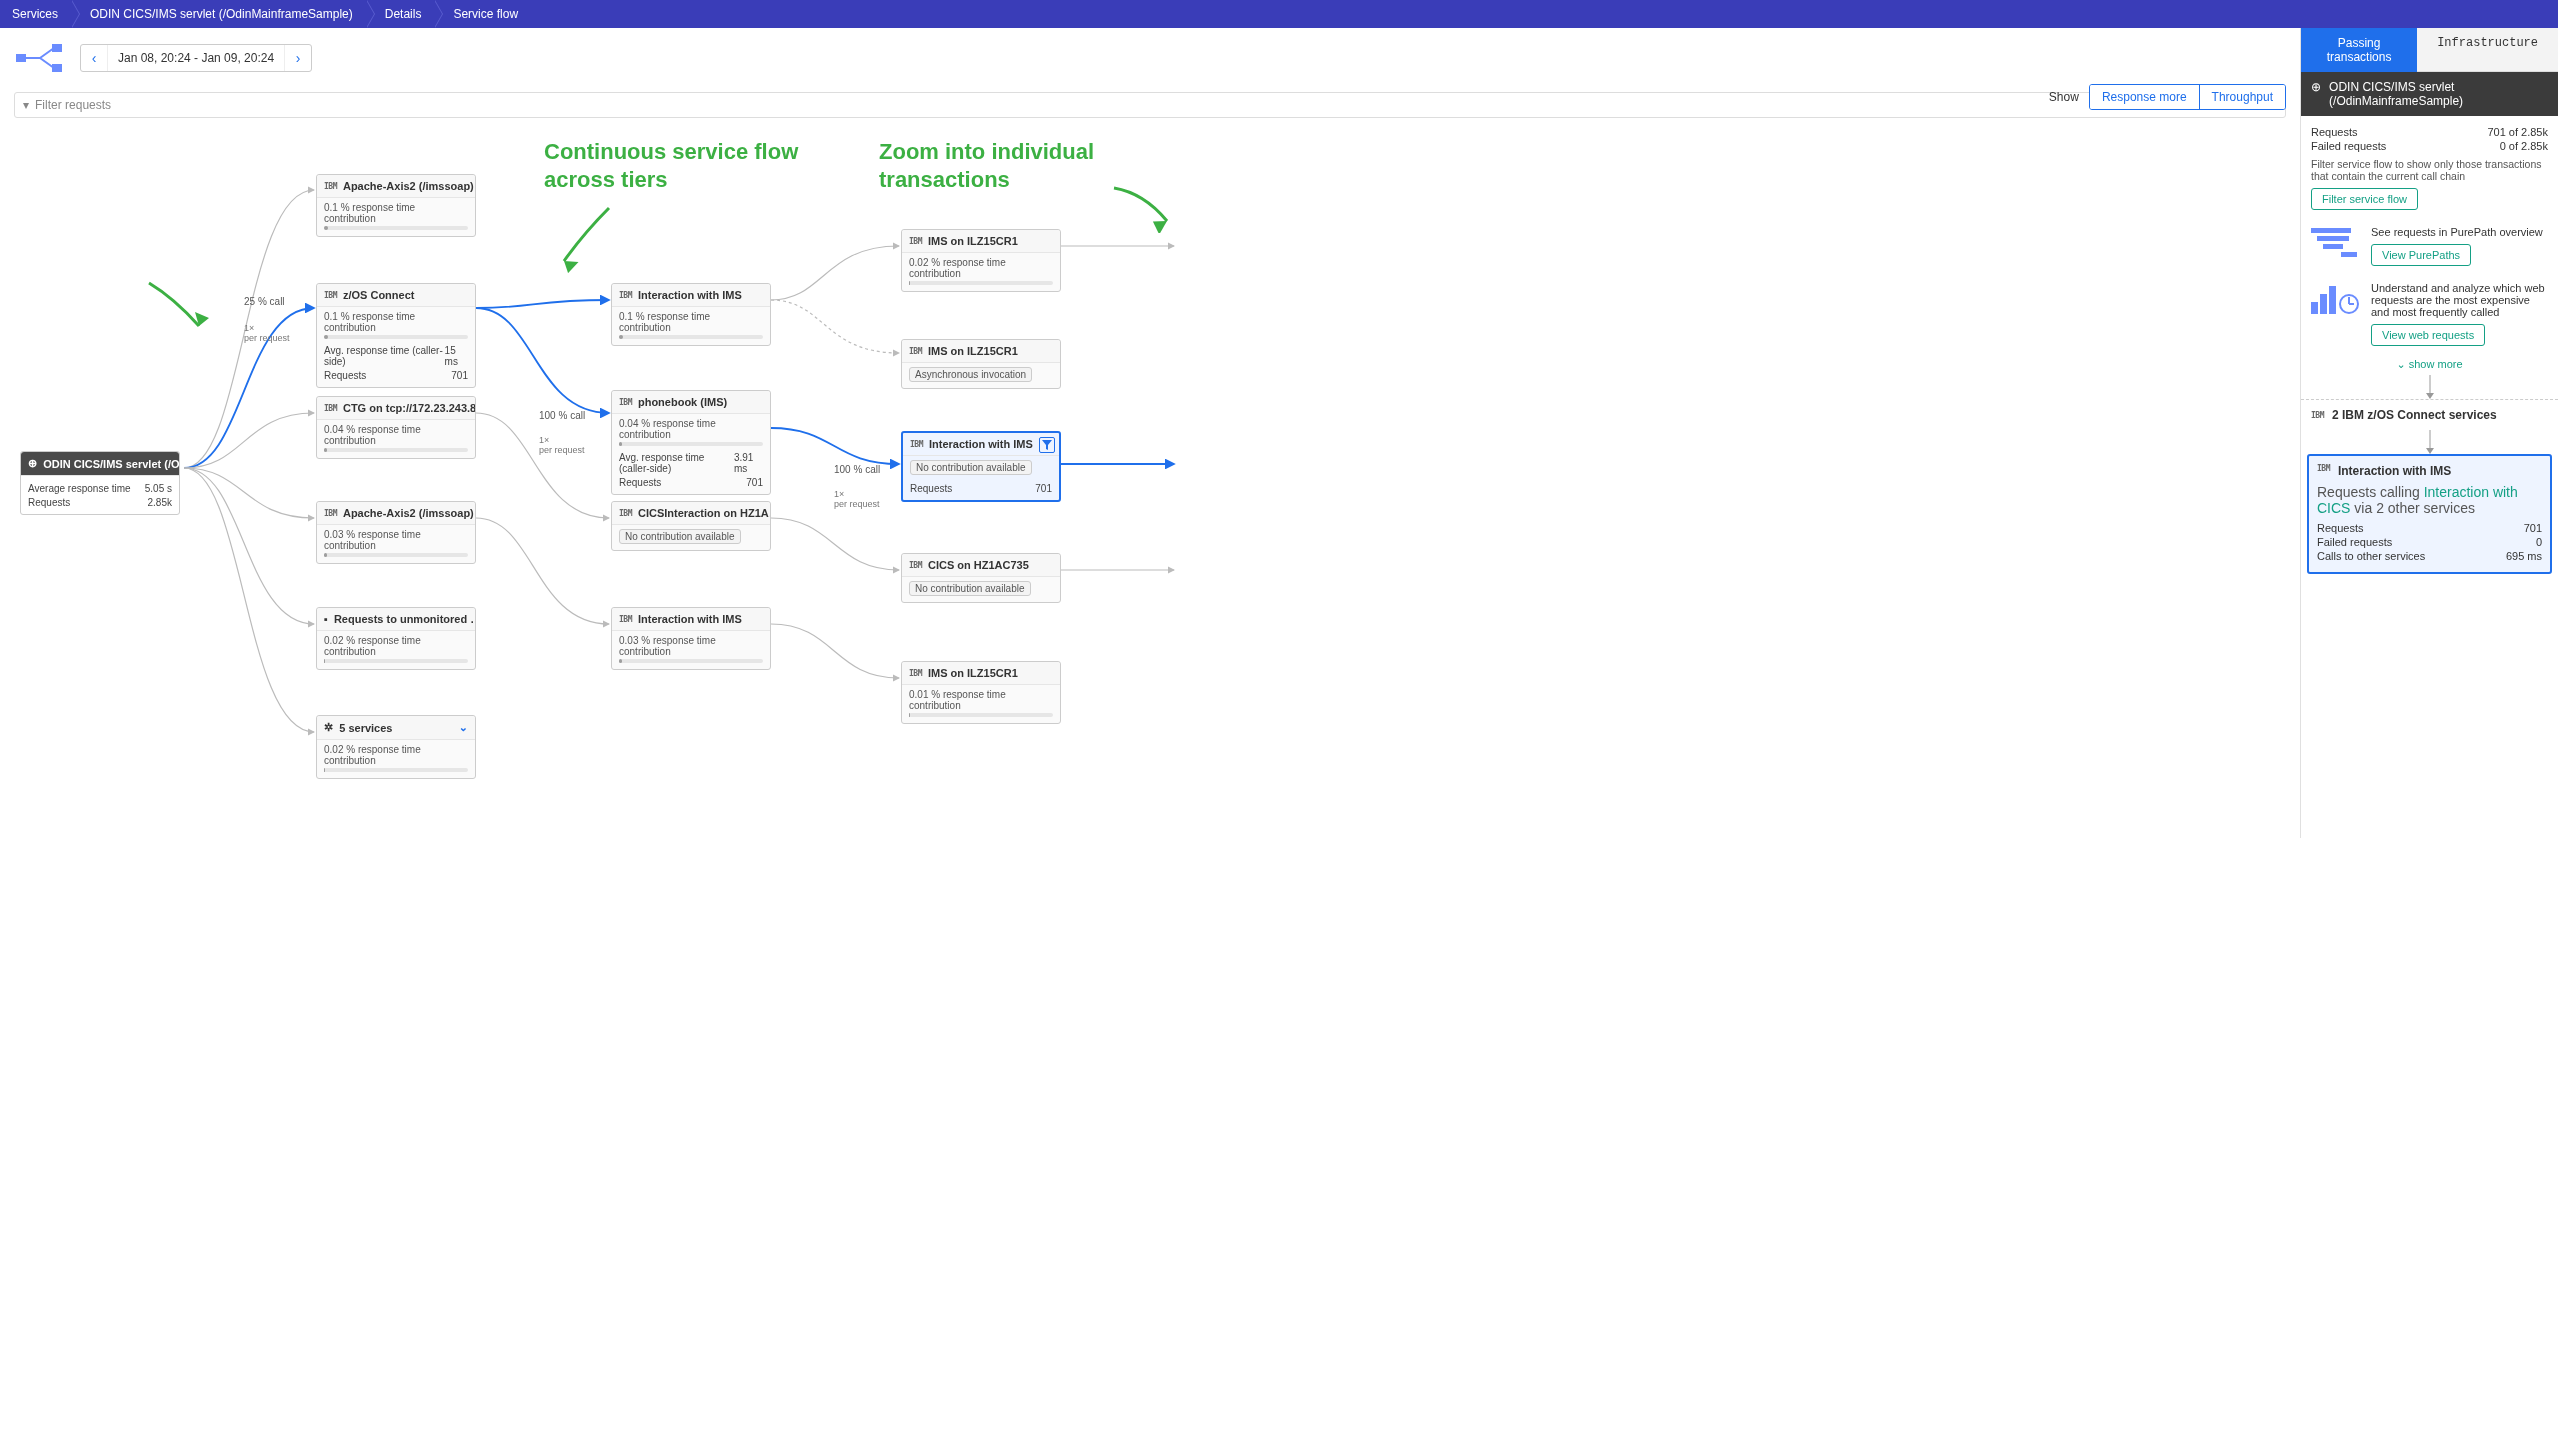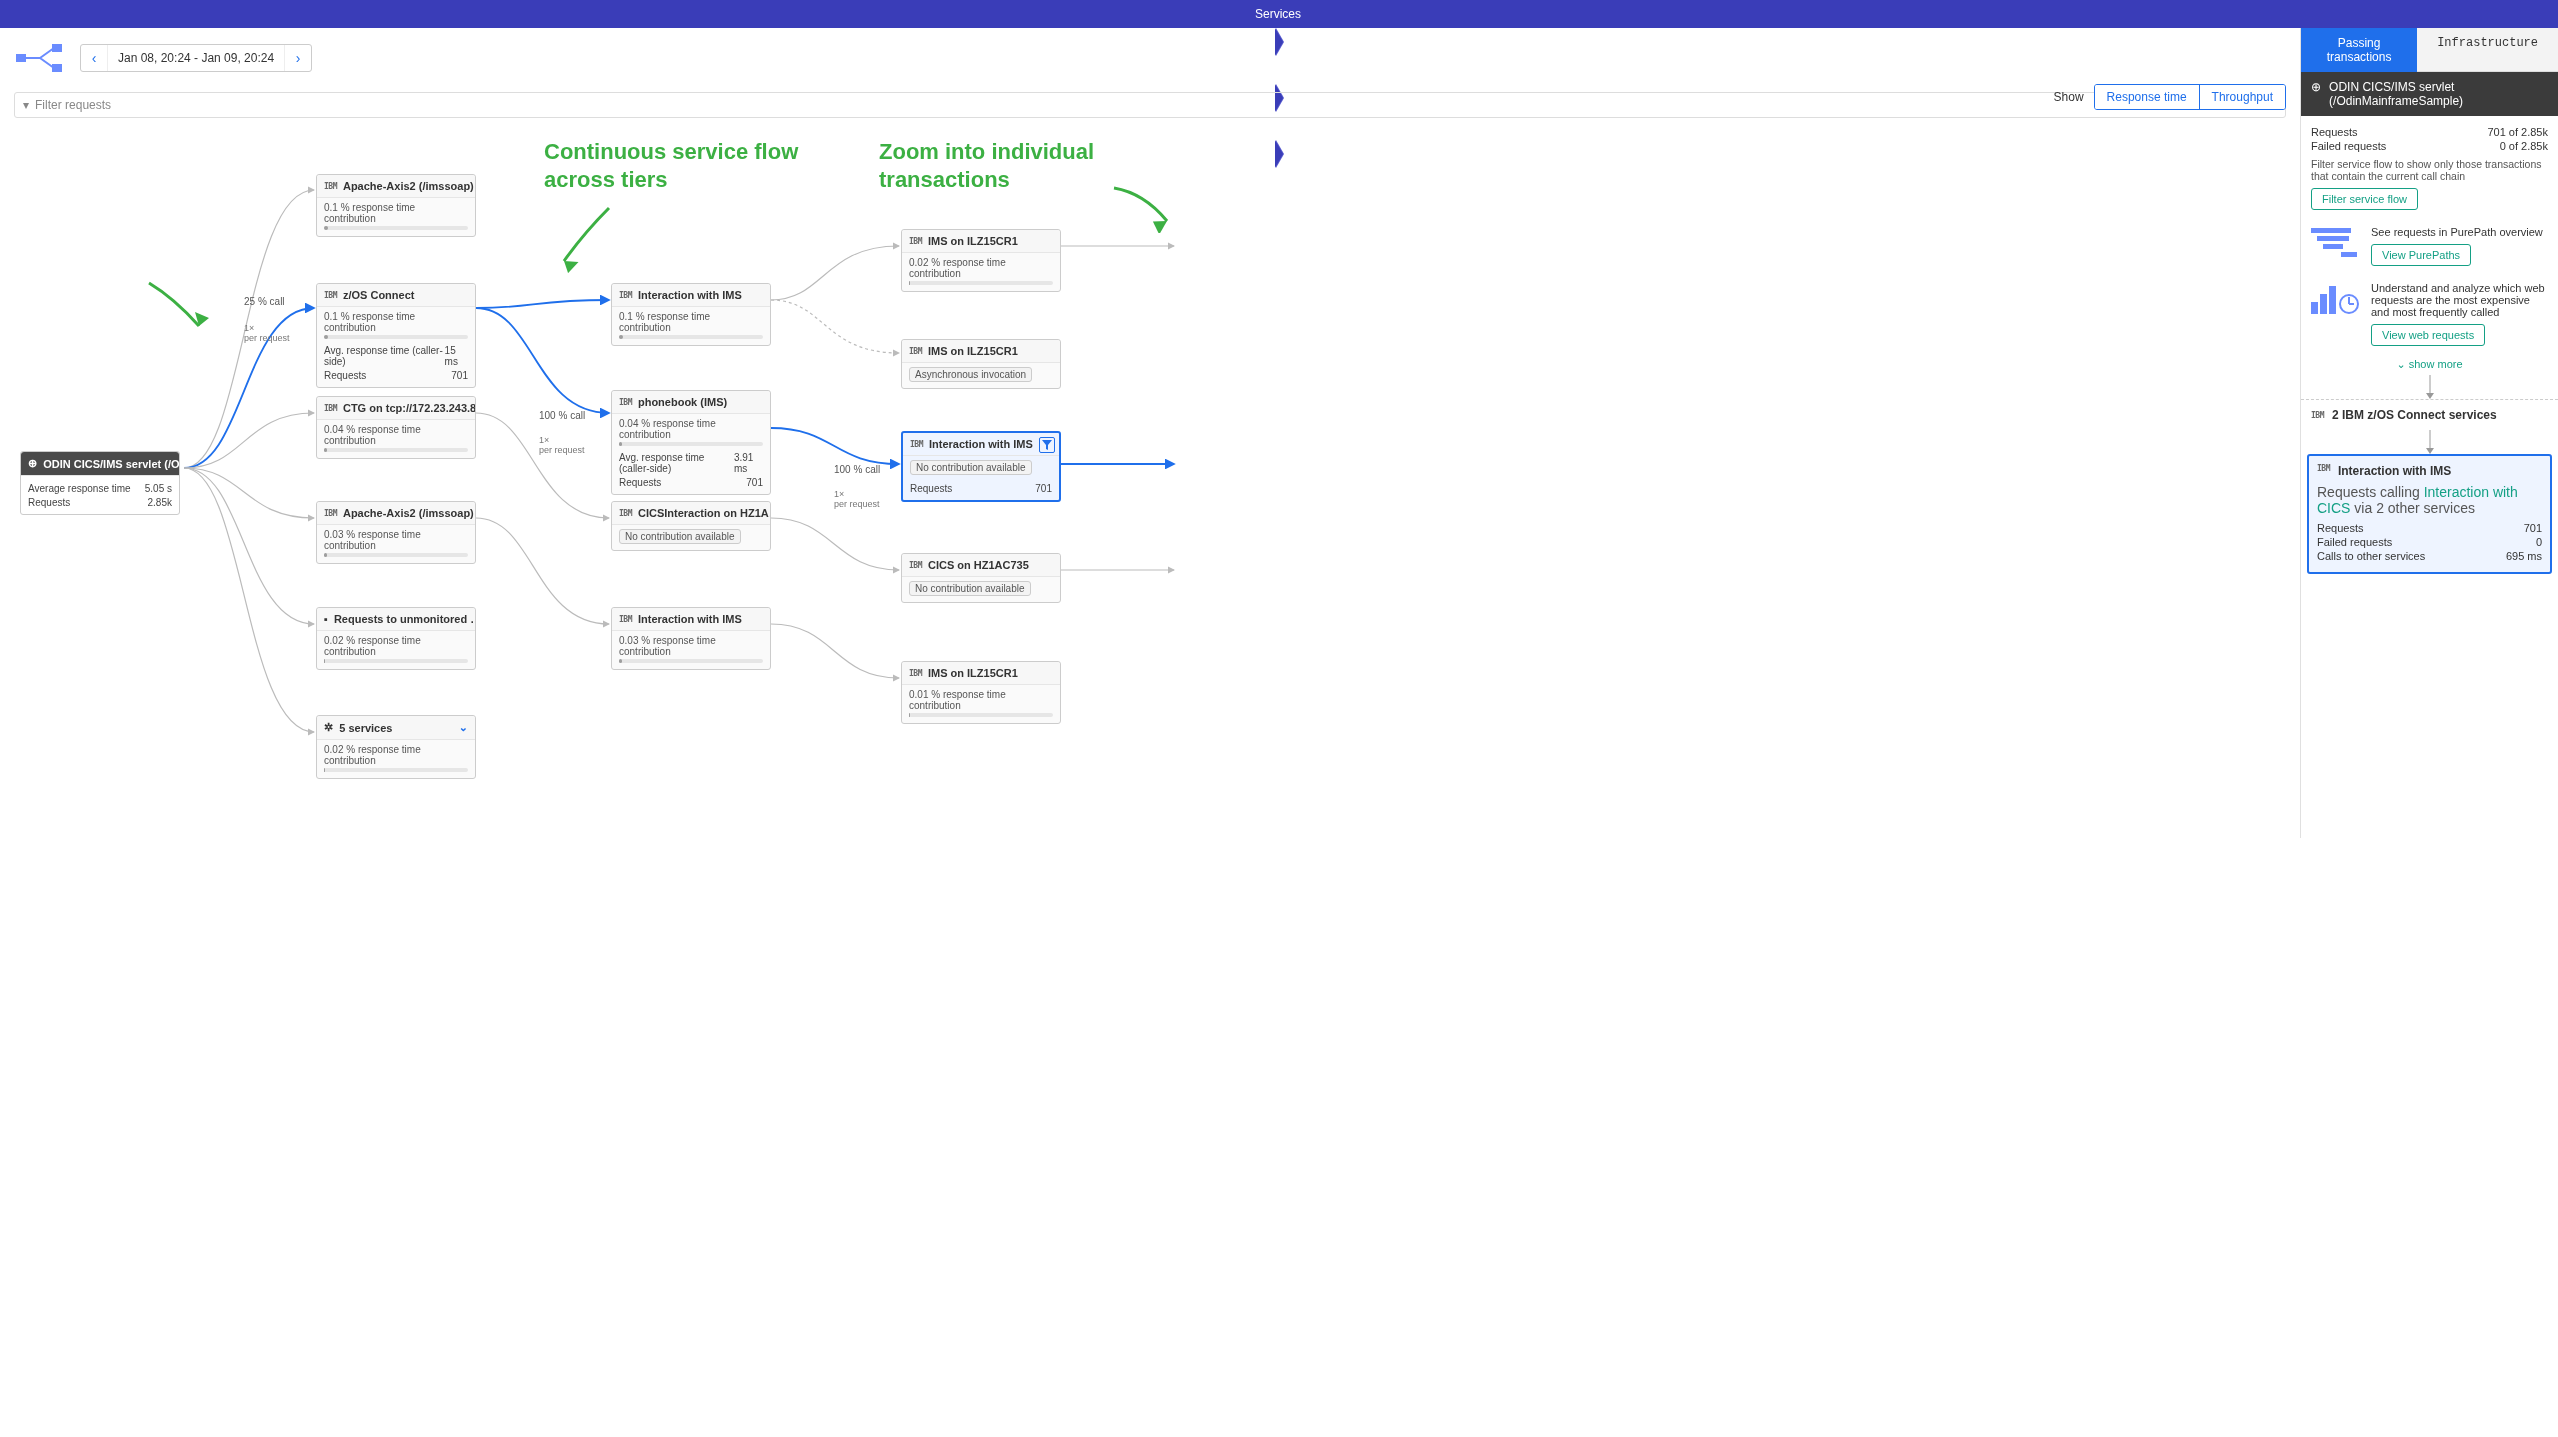--- a/index.html
+++ b/index.html
@@ -1,17 +1,17 @@
 <!DOCTYPE html>
 <html><head>
 <meta charset="utf-8">
 <style>
   * { box-sizing: border-box; margin: 0; padding: 0; }
   body { font-family: -apple-system, BlinkMacSystemFont, "Segoe UI", Arial, sans-serif; font-size: 12px; color: #333; background: #fff; }
-  .breadcrumb { background: #3a3db8; color: #fff; height: 28px; display: flex; align-items: center; padding: 0 0 0 4px; font-size: 12px; flex-direction: column; }
+  .breadcrumb { background: #3a3db8; color: #fff; height: 28px; display: flex; align-items: center; padding: 0 0 0 4px; font-size: 12px; }
   .breadcrumb-item { padding: 0 14px 0 8px; position: relative; height: 28px; line-height: 28px; cursor: pointer; }
   .breadcrumb-item::after { content: ""; position: absolute; right: -7px; top: 0; border-left: 8px solid transparent; border-top: 14px solid transparent; border-bottom: 14px solid transparent; }
   .breadcrumb-sep { width: 0; height: 0; border-top: 14px solid transparent; border-bottom: 14px solid transparent; border-left: 8px solid #5a5dd0; margin-right: 2px; position: relative; }
   .breadcrumb-sep::before { content:""; position:absolute; left:-9px; top:-14px; border-top:14px solid transparent; border-bottom:14px solid transparent; border-left:8px solid #3a3db8; }
 
   .page { display: flex; }
   .main { flex: 1; padding: 10px 14px; position: relative; }
   .side { width: 258px; border-left: 1px solid #e0e0e0; min-height: 800px; }
 
   .header-row { display:flex; align-items:flex-start; gap:14px; }
@@ -106,21 +106,21 @@
             <span class="range">Jan 08, 20:24 - Jan 09, 20:24</span>
             <span class="chev">›</span>
           </div>
         </div>
       </div>
     </div>
 
     <div class="show-row">
       <span>Show</span>
       <div class="seg">
-        <button>Response time</button>
+        <button>Response more</button>
         <button>Throughput</button>
       </div>
     </div>
 
     <div class="filter">
       <span>▾</span>
       <span>Filter requests</span>
     </div>
 
     <div class="canvas">

